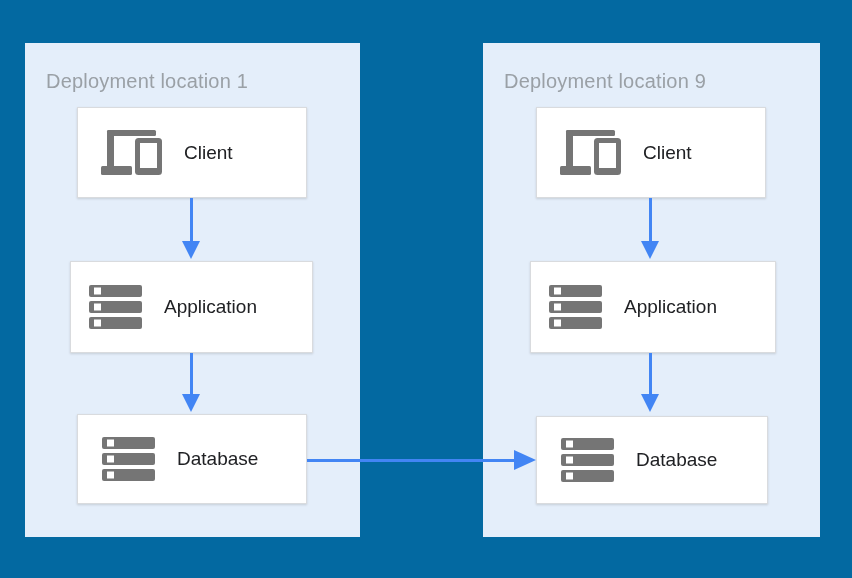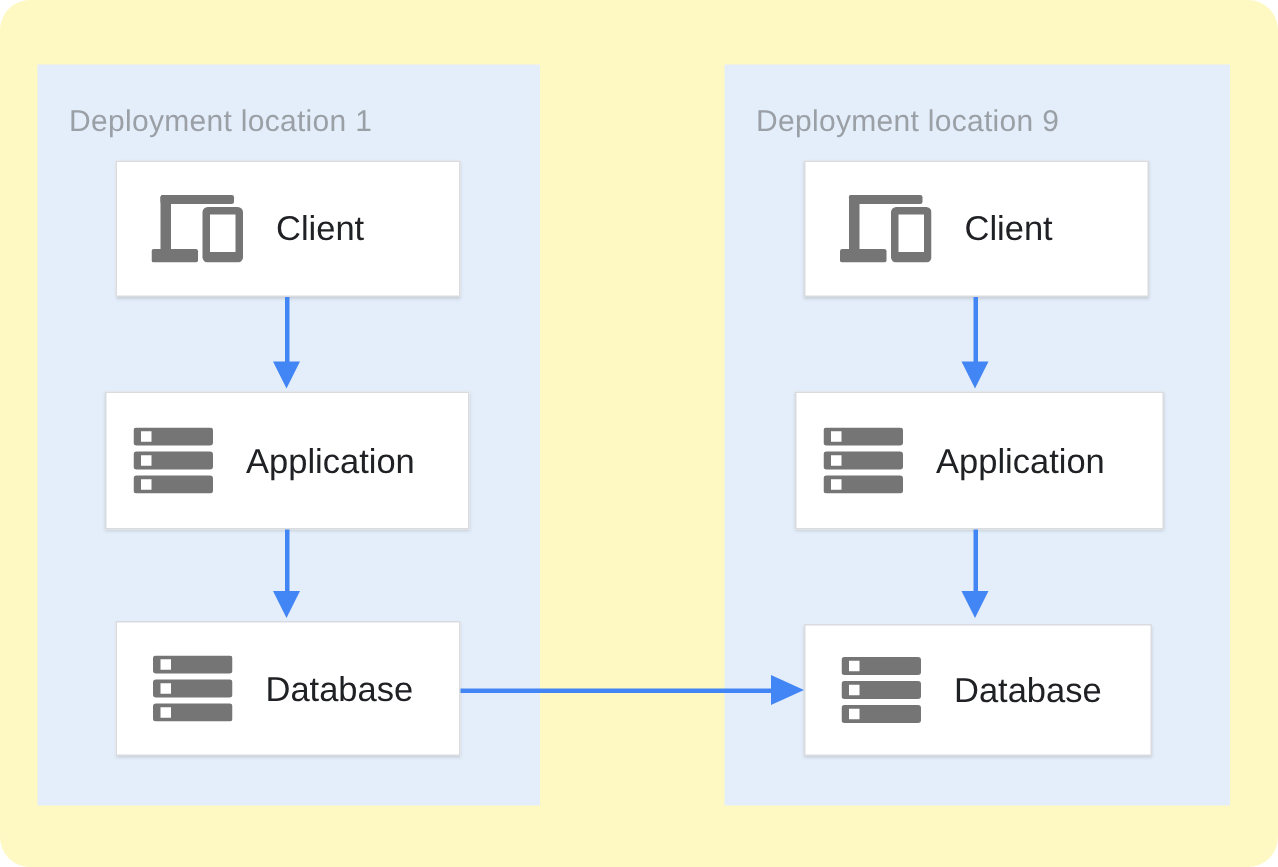--- a/index.html
+++ b/index.html
@@ -1,40 +1,39 @@
 <!DOCTYPE html>
 <html><head>
 <meta charset="utf-8">
 <style>
   html,body { margin:0; padding:0; background:#ffffff; }
   body { font-family:"Liberation Sans", sans-serif; }
   .stage {
-    position:relative; width:852px; height:578px; background:#fef9c3;
+    position:relative; width:852px; height:578px; background:#0369a1;
     overflow:hidden;
-    border-radius:20px;
   }
   .panel {
     position:absolute; top:43px; height:494px;
     background:#e4eefa;
   }
   .panel-title {
     position:absolute; top:27px; left:21px;
     font-size:20px; color:#9aa0a6; letter-spacing:0.2px;
     white-space:nowrap;
   }
   .node {
     position:absolute; background:#ffffff;
     border:1px solid #d9dbde;
     box-shadow:0 1px 2px rgba(60,64,67,0.18);
     display:flex; align-items:center;
     box-sizing:border-box;
   }
   .node .icon { display:flex; align-items:center; justify-content:center; flex:0 0 auto; }
   .node .label {
-    font-size:23px; color:#202124; margin-left:22px; white-space:nowrap;
+    font-size:19px; color:#202124; margin-left:22px; white-space:nowrap;
   }
   .varrow { position:absolute; width:19px; }
   .varrow .vline { position:absolute; left:8px; top:0; width:3px; background:#4285f4; }
   .varrow .vhead {
     position:absolute; left:0; width:0; height:0;
     border-left:9.5px solid transparent; border-right:9.5px solid transparent;
     border-top:18px solid #4285f4;
   }
   .harrow { position:absolute; height:21px; }
   .harrow .hline { position:absolute; left:0; top:9px; height:3px; background:#4285f4; }

